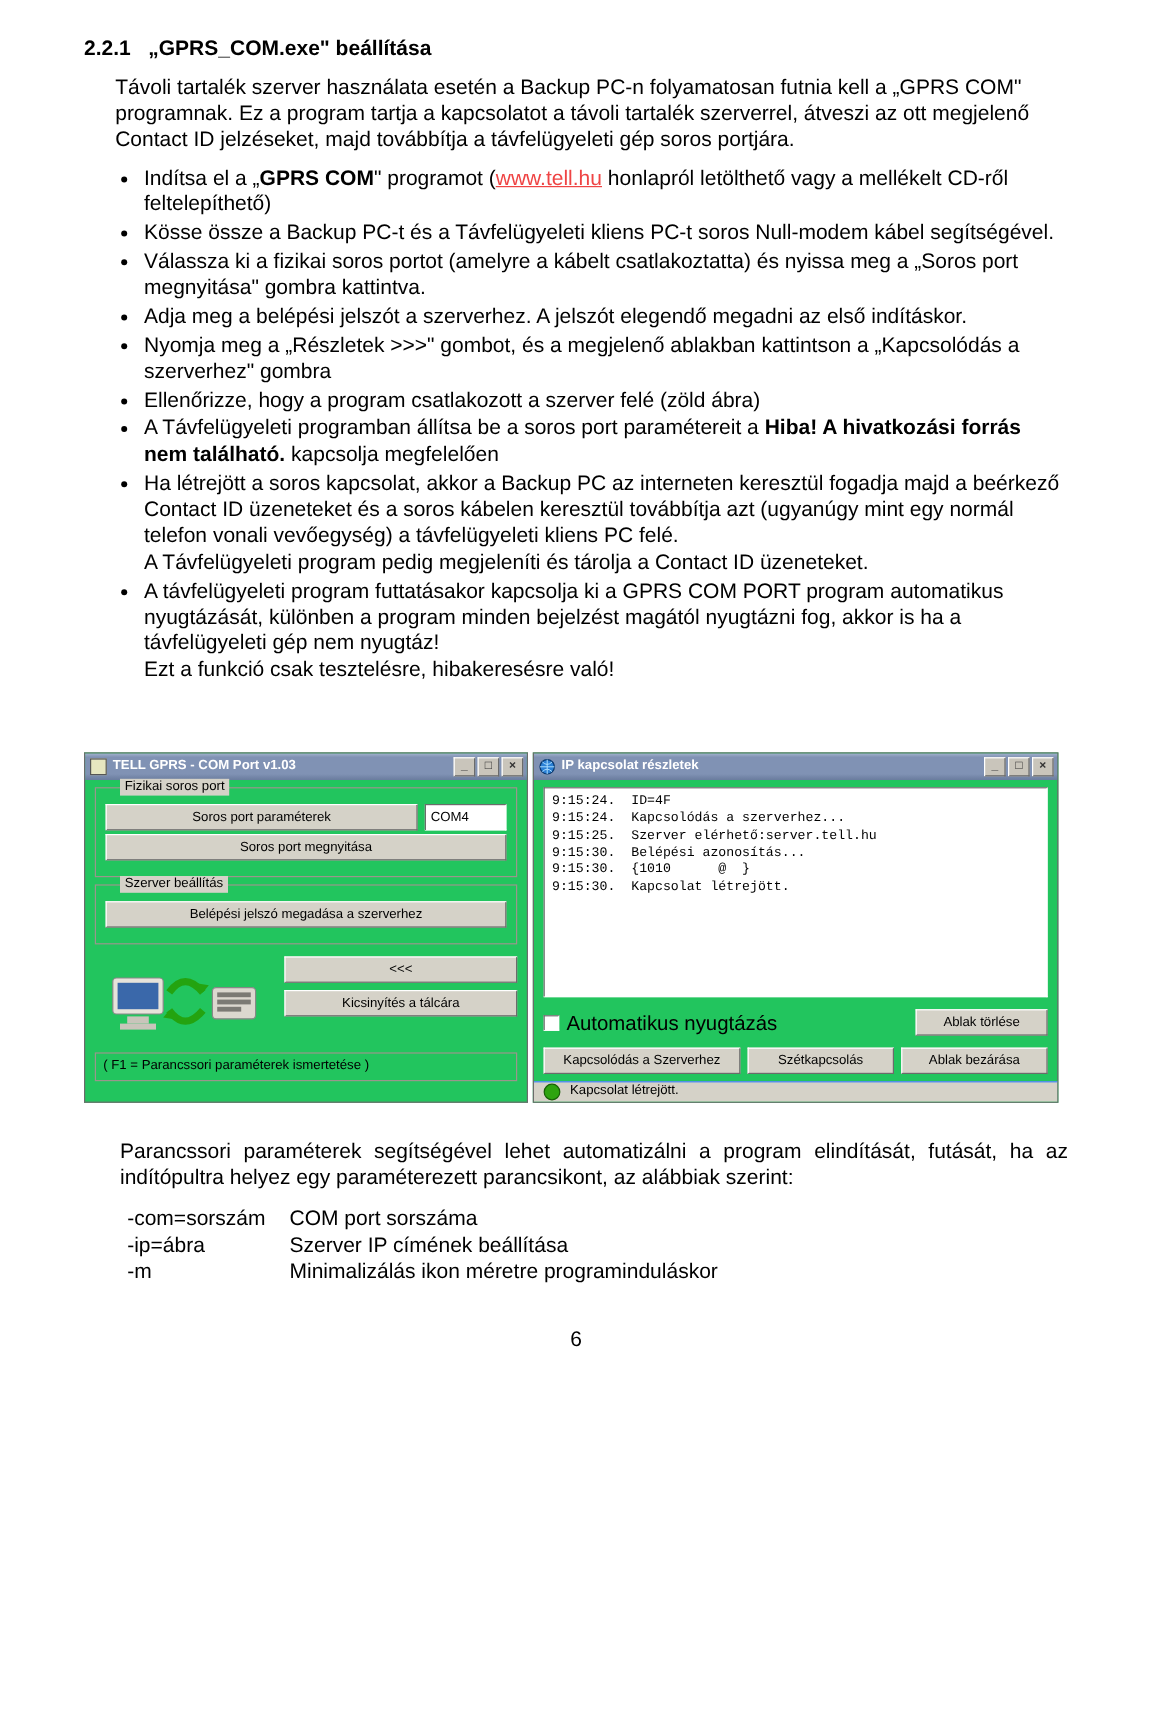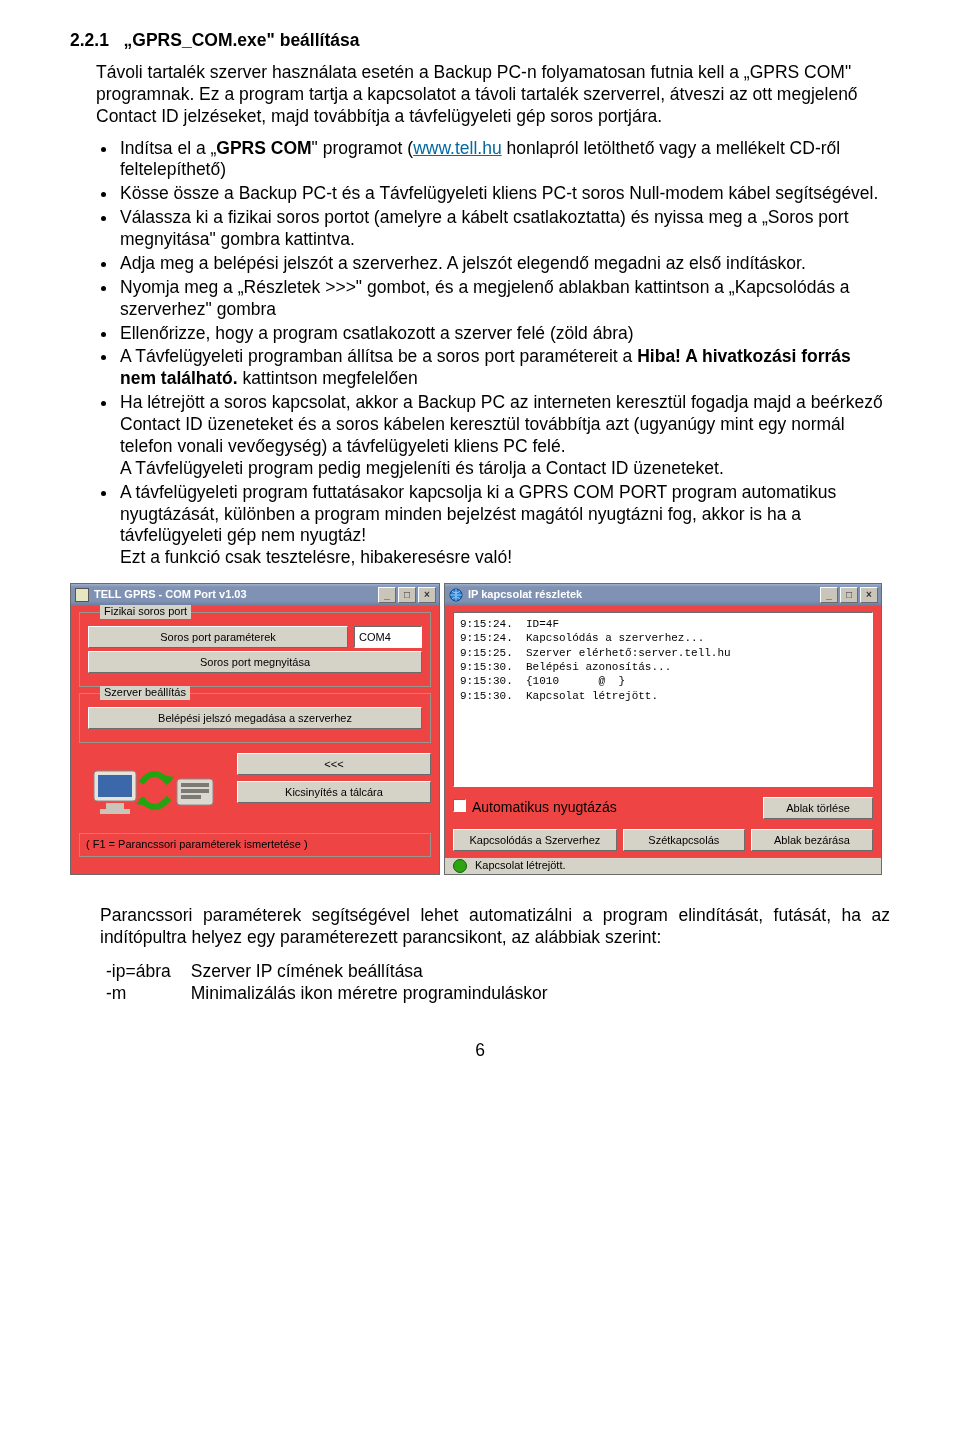--- a/index.html
+++ b/index.html
@@ -22,36 +22,37 @@
   }
   ul.bullets {
     margin: 4px 0 10px 22px;
     padding-left: 26px;
   }
   ul.bullets > li {
     margin: 0 0 2px 0;
     padding-left: 2px;
   }
   .b { font-weight: bold; }
-  a.link { color: #0369a1; text-decoration: underline; }
+  a.link { color: #ef4444; text-decoration: underline; }
 
   
   .shots {
     display: flex;
     gap: 4px;
     margin: 14px 0 30px 0;
   }
   .win {
-    background: #ef4444;
+    background: #22c55e;
     border: 1px solid #6b6b6b;
     font-family: Tahoma, Arial, sans-serif;
     font-size: 11px;
     color: #000;
     display: flex;
     flex-direction: column;
+    margin-top: 44px;
   }
   .win-left { width: 370px; }
   .win-right { width: 438px; }
   .titlebar {
     height: 22px;
     background: linear-gradient(#a0b0cc,#8092b4 3px,#8092b4 17px,#6a7c9e 100%);
     color: #fff;
     display: flex;
     align-items: center;
     padding: 0 3px 0 4px;
@@ -147,21 +148,21 @@
     height: 175px;
     white-space: pre;
     line-height:1.3;
   }
   .r-bottom {
     display:flex;
     align-items:center;
     gap:8px;
     padding:4px 0 0 0;
   }
-  .chk { display:flex; align-items:flex-start; gap:6px; font-size:14px; flex:1; }
+  .chk { display:flex; align-items:center; gap:6px; font-size:17px; flex:1; }
   .chkbox {
     width:13px; height:13px; background:#fff;
     border:1px solid #6b6b6b;
     border-right-color:#fff; border-bottom-color:#fff;
     display:inline-block;
   }
   .btncluster { display:flex; gap:6px; }
   .statusrow {
     display:flex; align-items:center; gap:8px;
     border-top:1px solid #3b82f6;
@@ -195,21 +196,21 @@
 <ul class="bullets">
   <li>
     <span>Indítsa el a „</span><span class="b">GPRS COM</span><span>" programot (</span><a href="#" class="link">www.tell.hu</a><span> honlapról letölthető vagy a mellékelt CD-ről feltelepíthető)</span>
   </li>
   <li>Kösse össze a Backup PC-t és a Távfelügyeleti kliens PC-t soros Null-modem kábel segítségével.</li>
   <li>Válassza ki a fizikai soros portot (amelyre a kábelt csatlakoztatta) és nyissa meg a „Soros port megnyitása" gombra kattintva.</li>
   <li>Adja meg a belépési jelszót a szerverhez. A jelszót elegendő megadni az első indításkor.</li>
   <li>Nyomja meg a „Részletek &gt;&gt;&gt;" gombot, és a megjelenő ablakban kattintson a „Kapcsolódás a szerverhez" gombra</li>
   <li>Ellenőrizze, hogy a program csatlakozott a szerver felé (zöld ábra)</li>
   <li>
-    <span>A Távfelügyeleti programban állítsa be a soros port paramétereit a </span><span class="b">Hiba! A hivatkozási forrás nem található.</span><span> kattintson megfelelően</span>
+    <span>A Távfelügyeleti programban állítsa be a soros port paramétereit a </span><span class="b">Hiba! A hivatkozási forrás nem található.</span><span> kapcsolja megfelelően</span>
   </li>
   <li>
     <span>Ha létrejött a soros kapcsolat, akkor a Backup PC az interneten keresztül fogadja majd a beérkező Contact ID üzeneteket és a soros kábelen keresztül továbbítja azt (ugyanúgy mint egy normál telefon vonali vevőegység) a távfelügyeleti kliens PC felé.</span><br>
     <span>A Távfelügyeleti program pedig megjeleníti és tárolja a Contact ID üzeneteket.</span>
   </li>
   <li>
     <span>A távfelügyeleti program futtatásakor kapcsolja ki a GPRS COM PORT program automatikus nyugtázását, különben a program minden bejelzést magától nyugtázni fog, akkor is ha a távfelügyeleti gép nem nyugtáz!</span><br>
     <span>Ezt a funkció csak tesztelésre, hibakeresésre való!</span>
   </li>
 </ul>
@@ -322,20 +323,24 @@
       <span>Kapcsolat létrejött.</span>
     </div>
   </div>
 
 </div>
 
 <div class="closing">Parancssori paraméterek segítségével lehet automatizálni a program elindítását, futását, ha az indítópultra helyez egy paraméterezett parancsikont, az alábbiak szerint:</div>
 
 <table class="params">
   <tbody>
+      <tr>
+    <td>-com=sorszám</td>
+    <td>COM port sorszáma</td>
+  </tr>
   <tr>
     <td>-ip=ábra</td>
     <td>Szerver IP címének beállítása</td>
   </tr>
   <tr>
     <td>-m</td>
     <td>Minimalizálás ikon méretre programinduláskor</td>
   </tr>
 </tbody>
   </table>

